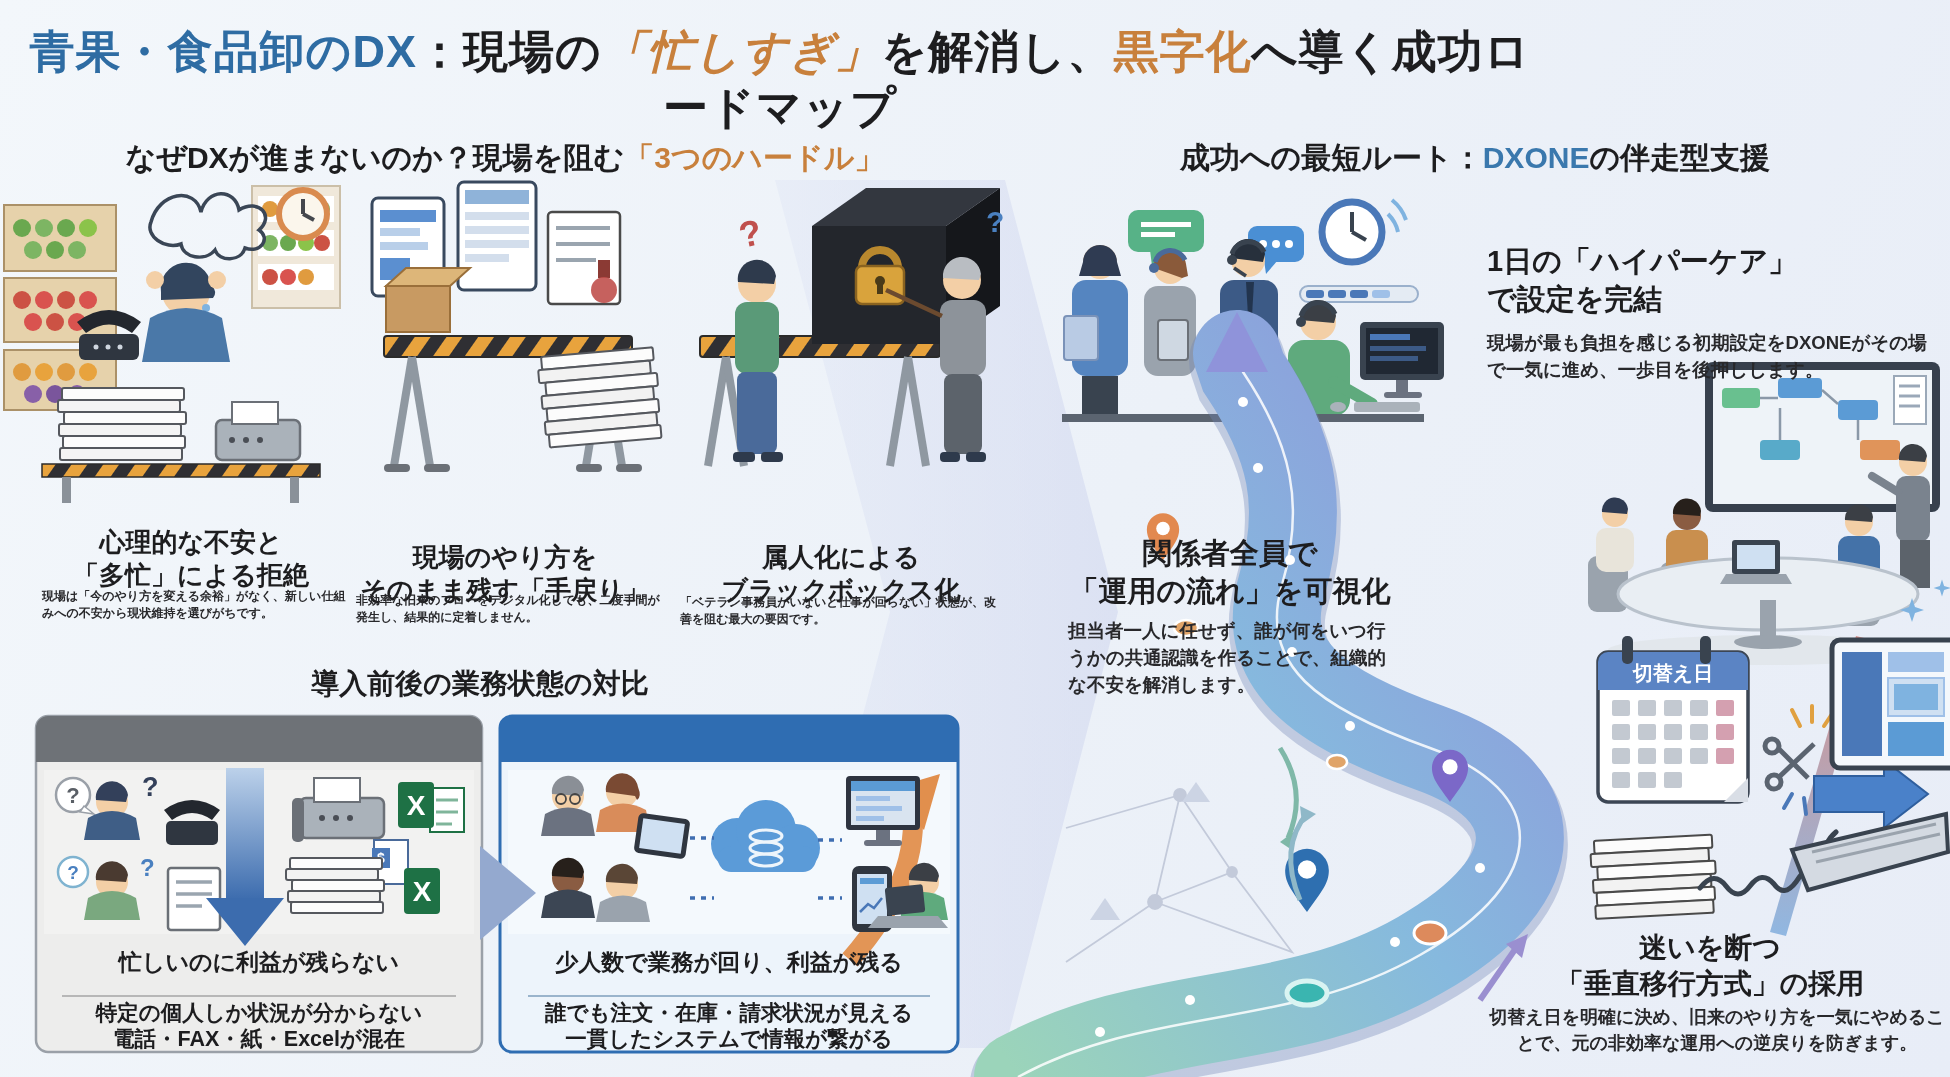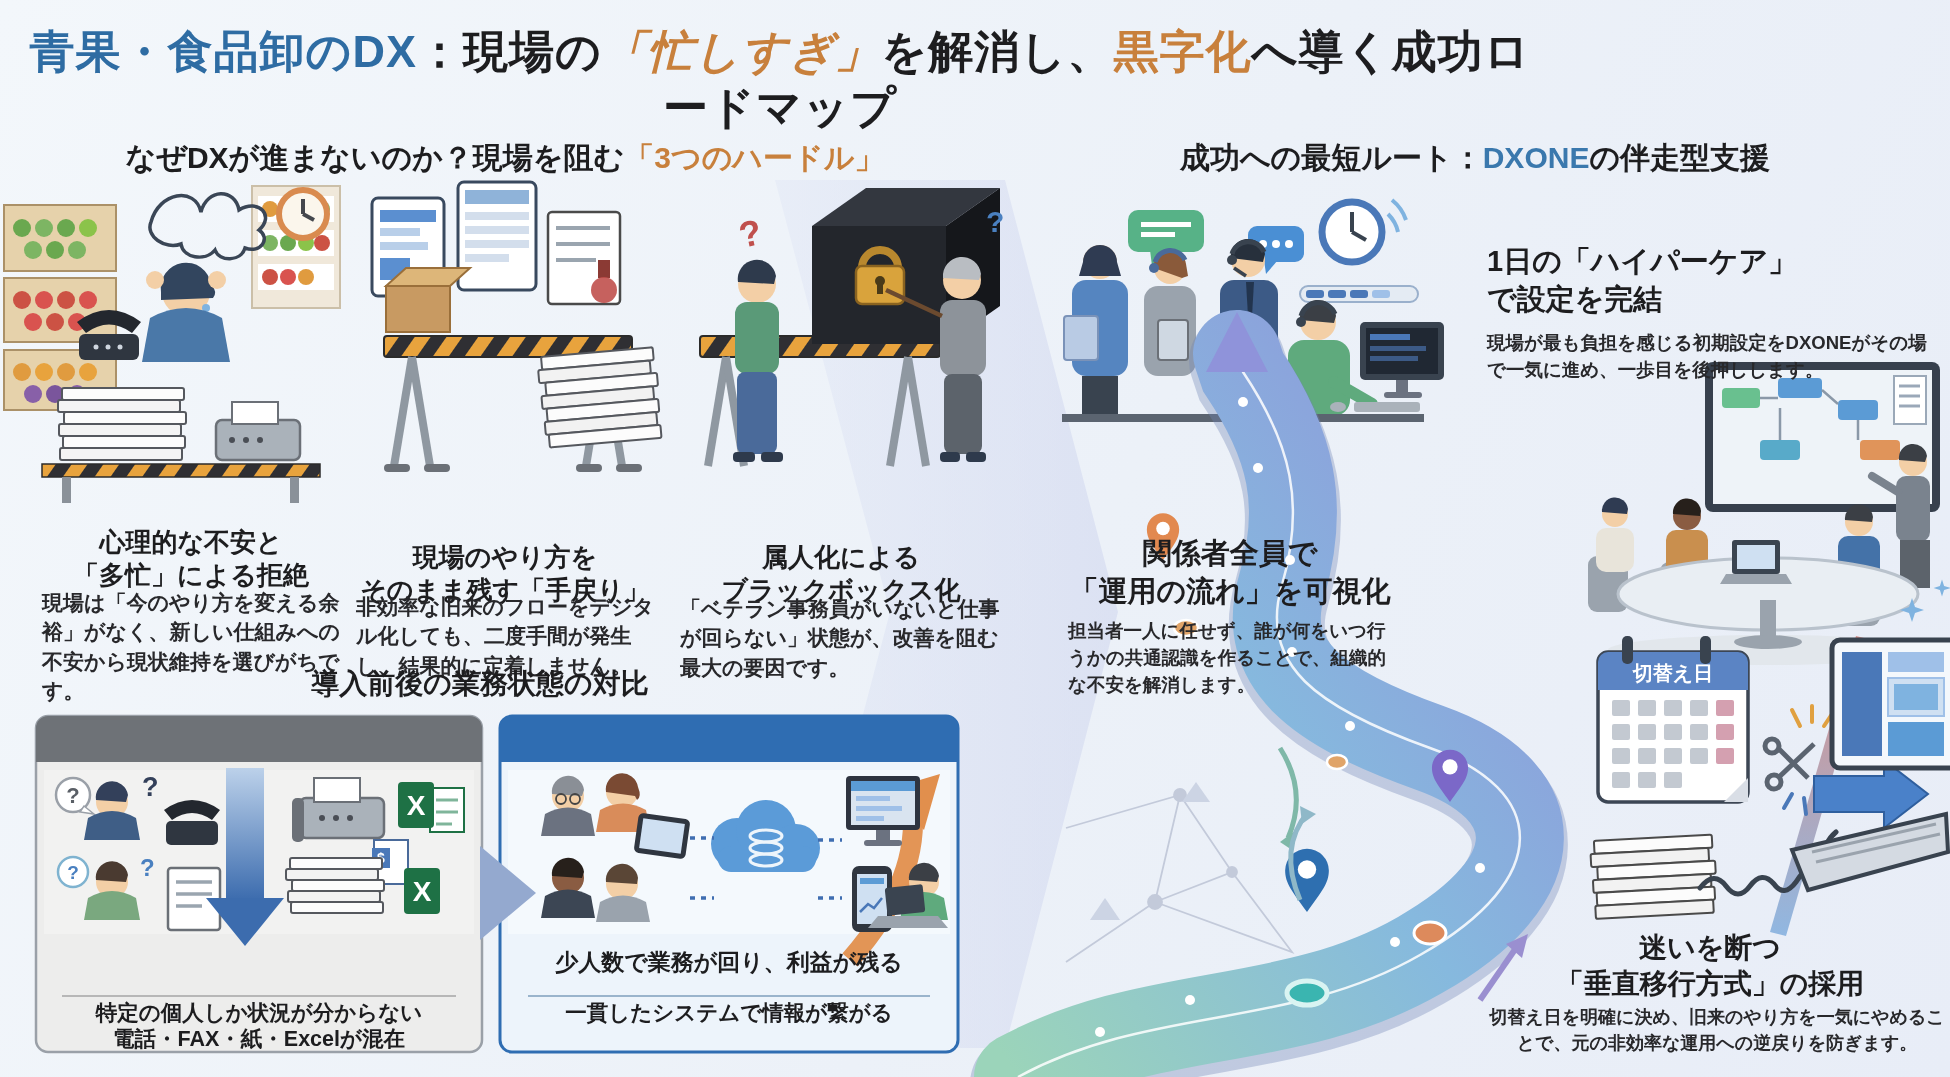--- a/index.html
+++ b/index.html
@@ -7,21 +7,21 @@
     background:linear-gradient(115deg,#f3f7fb 0%,#ecf1f8 55%,#e8edf7 100%);
     font-family:"Liberation Sans","DejaVu Sans",sans-serif;color:#1d1d1f;}
   svg.bg{position:absolute;left:0;top:0;}
   .t{position:absolute;line-height:1.25;}
   .pre{white-space:pre-line;}
   .main-title{left:25px;top:24px;width:1510px;text-align:center;font-size:45px;font-weight:800;letter-spacing:1px;}
   .sec-head{font-size:30px;font-weight:800;text-align:center;}
   .lh{left:55px;top:139px;width:900px;}
   .rh{left:1055px;top:139px;width:840px;}
   .hurdle-title{font-size:26px;font-weight:800;text-align:center;line-height:1.25;margin-top:21px;}
-  .hurdle-body{font-size:21px;font-weight:600;line-height:1.4;color:#28282b;}
+  .hurdle-body{font-size:12px;font-weight:600;line-height:1.4;color:#28282b;}
   .comp-head{left:180px;top:666px;width:600px;text-align:center;font-size:28px;font-weight:800;}
   .panel-head{font-size:23px;font-weight:700;color:#fff;text-align:center;}
   .panel-line1{font-size:23px;font-weight:700;text-align:center;}
   .panel-line2{font-size:21.5px;font-weight:700;text-align:center;line-height:1.22;}
   .step-title{font-size:29px;font-weight:800;line-height:1.3;}
   .step-body{font-size:18.5px;font-weight:600;line-height:1.45;color:#28282b;}
 </style>
 </head>
 <body>
 
@@ -569,27 +569,29 @@
 <div class="t hurdle-title pre" style="left:352px;top:520px;width:306px;">現場のやり方を
 そのまま残す「手戻り」</div>
 <div class="t hurdle-body" style="left:356px;top:592px;width:308px;">非効率な旧来のフローをデジタル化しても、二度手間が発生し、結果的に定着しません。</div>
 
 <div class="t hurdle-title pre" style="left:676px;top:520px;width:330px;">属人化による
 ブラックボックス化</div>
 <div class="t hurdle-body" style="left:680px;top:594px;width:326px;">「ベテラン事務員がいないと仕事が回らない」状態が、改善を阻む最大の要因です。</div>
 
 <div class="t comp-head">導入前後の業務状態の対比</div>
 
+<div class="t panel-line1" style="left:36px;top:948px;width:446px;">忙しいのに利益が残らない</div>
 <div class="t panel-line2" style="left:36px;top:1000px;width:446px;">
   <div>特定の個人しか状況が分からない</div>
   <div>電話・FAX・紙・Excelが混在</div>
 </div>
 
 <div class="t panel-line1" style="left:500px;top:948px;width:458px;">少人数で業務が回り、利益が残る</div>
 <div class="t panel-line2" style="left:500px;top:1000px;width:458px;">
+  <div>誰でも注文・在庫・請求状況が見える</div>
   <div>一貫したシステムで情報が繋がる</div>
 </div>
 
 <div class="t sec-head rh">
   <span>成功への最短ルート：</span><span style="color: rgb(58, 120, 173);">DXONE</span><span>の伴走型支援</span>
 </div>
 
 <div class="t step-title pre" style="left:1487px;top:243px;width:430px;text-align:left;">1日の「ハイパーケア」
 で設定を完結</div>
 <div class="t step-body" style="left:1487px;top:330px;width:440px;text-align:left;">現場が最も負担を感じる初期設定をDXONEがその場で一気に進め、一歩目を後押しします。</div>

